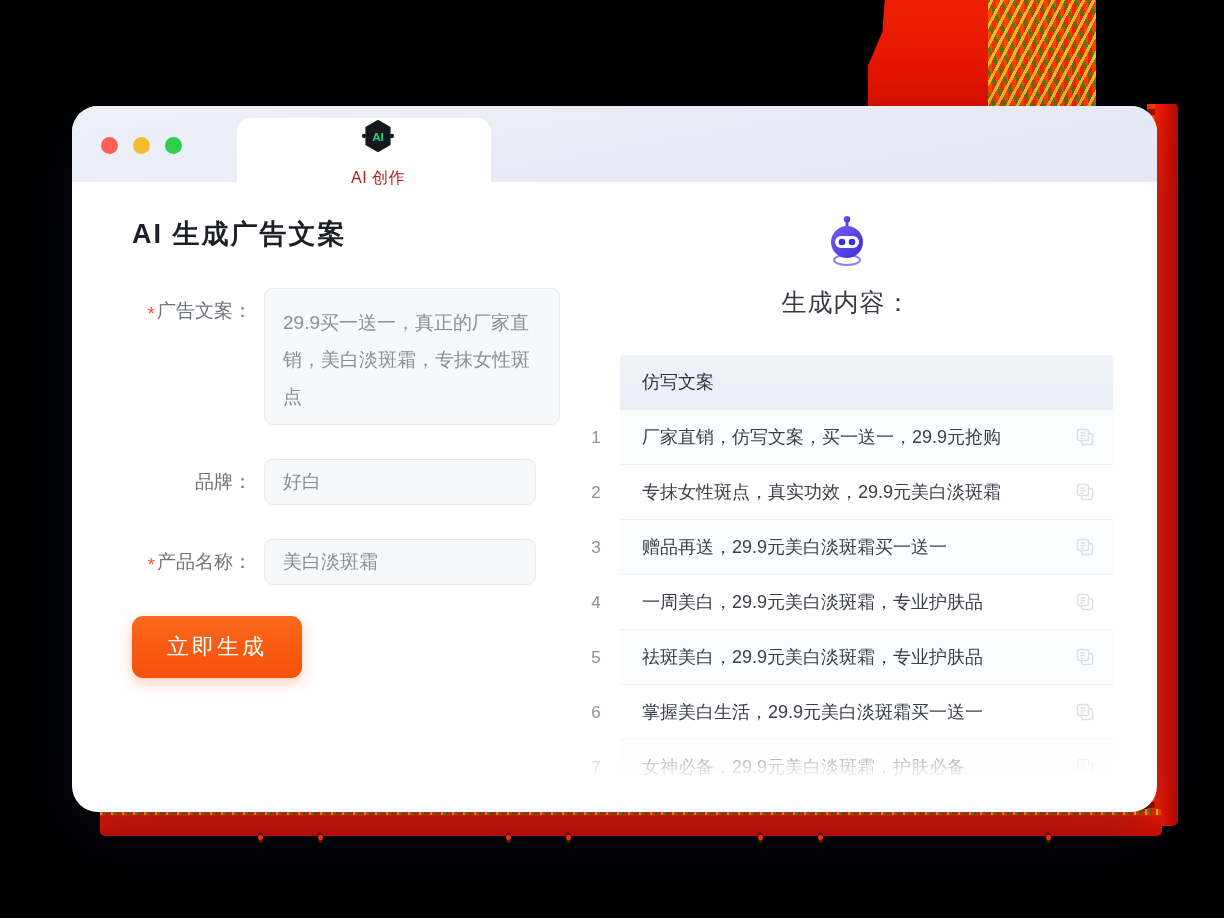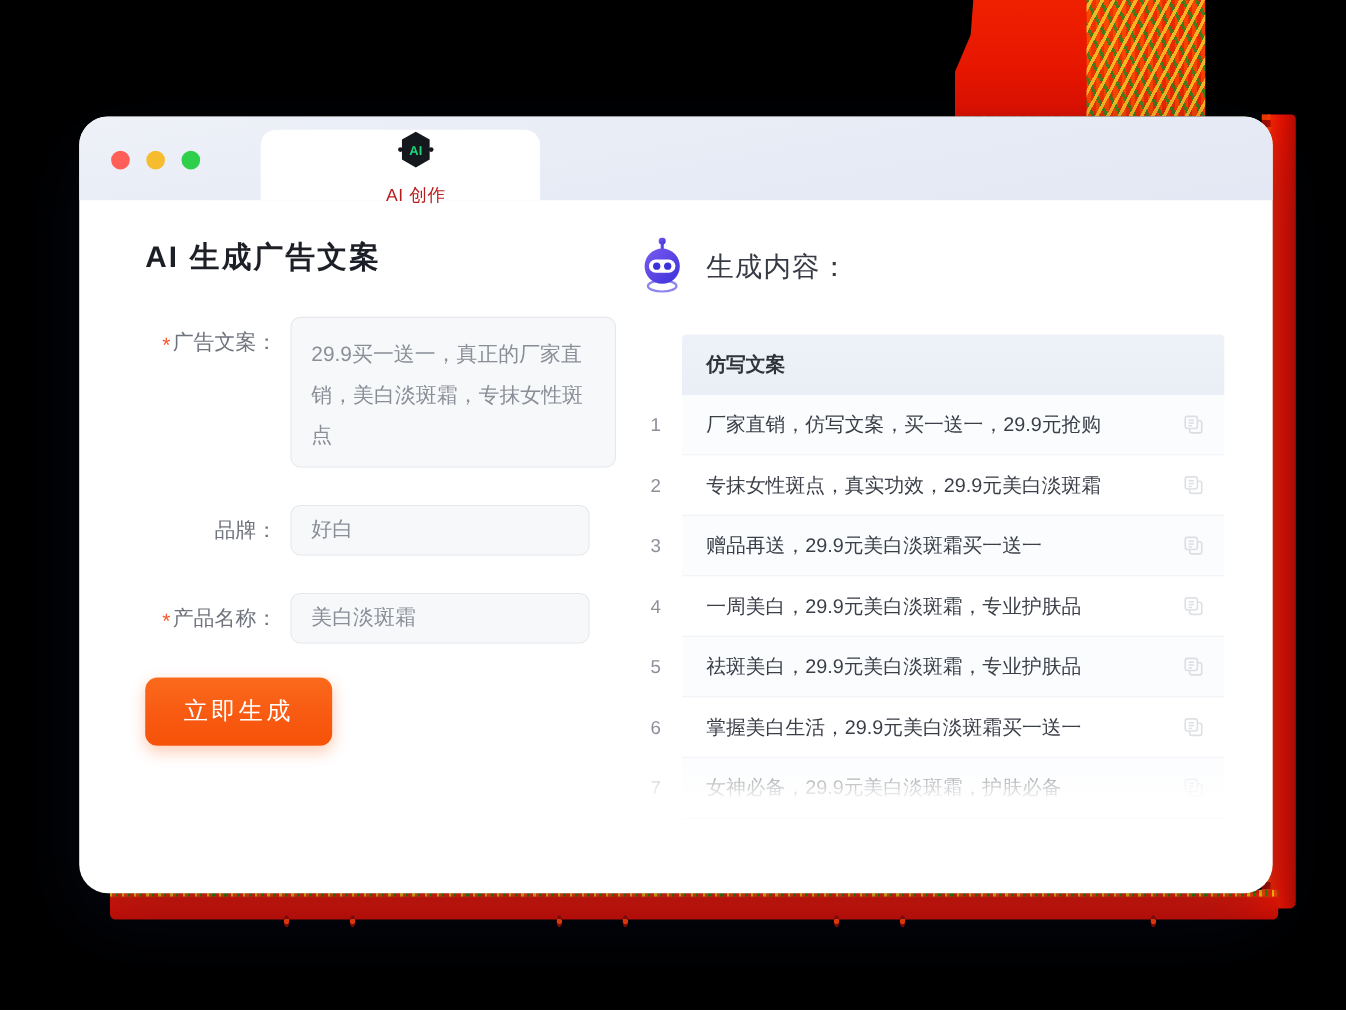--- a/index.html
+++ b/index.html
@@ -99,35 +99,35 @@
     position: absolute; left: 60px; top: 400px;
     width: 170px; height: 62px; border: none; border-radius: 11px;
     background: linear-gradient(180deg,#fb6a1c 0%, #f85a11 55%, #f65208 100%);
     color: #ffffff; font-size: 22px; letter-spacing: 3px; cursor: pointer;
     font-family: "Liberation Sans", sans-serif;
     box-shadow: 0 5px 14px rgba(248,88,17,.30);
   }
 
   
   .right-col { flex: 1; padding-right: 44px; position: relative; }
-  .result-head { display: flex; align-items: center; gap: 18px; padding-left: 8px; }
+  .result-head { display: flex; align-items: center; gap: 18px; padding-left: 8px; flex-direction: column; }
   .robot { width: 44px; height: 52px; position: relative; flex: 0 0 auto; }
   .result-title { font-size: 25px; color: #363a44; letter-spacing: 1px; }
 
   .table-wrap { position: relative; margin-top: 36px; display: flex; }
   .gutter { width: 48px; flex: 0 0 48px; padding-top: 55px; }
   .gutter div {
     height: 55px; line-height: 55px; text-align: center;
     font-size: 17px; color: #8c9099;
   }
   .table { flex: 1; }
   .thead {
     height: 55px; line-height: 55px; padding-left: 22px;
     background: linear-gradient(180deg,#eef2f8,#eaeef6);
-    font-size: 18px; font-weight: bold; color: #2e323b;
+    font-size: 18px; font-weight: normal; color: #2e323b;
     border-radius: 4px 4px 0 0;
   }
   .trow {
     height: 55px; display: flex; align-items: center;
     padding: 0 18px 0 22px; font-size: 18px; color: #3a3e47;
     border-bottom: 1px solid #eff1f5;
   }
   .trow:nth-child(odd) { background: #fbfcfe; }
   .trow:nth-child(even) { background: #ffffff; }
   .trow .txt { flex: 1; white-space: nowrap; }

